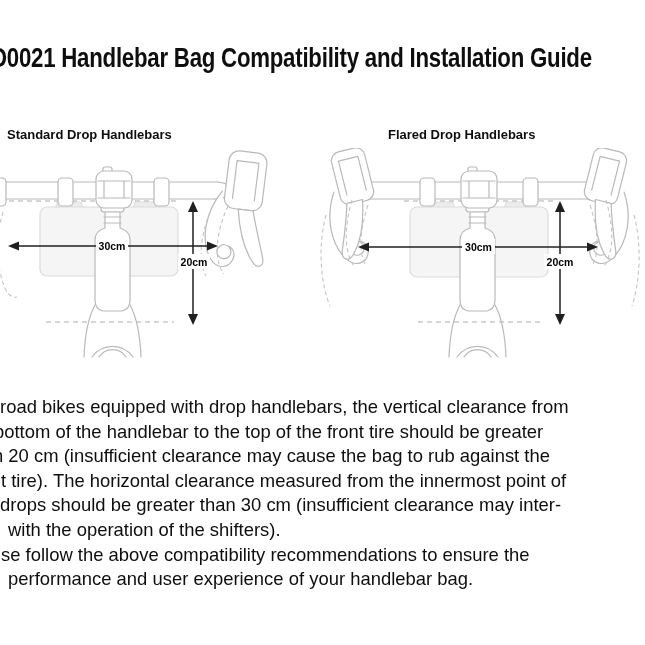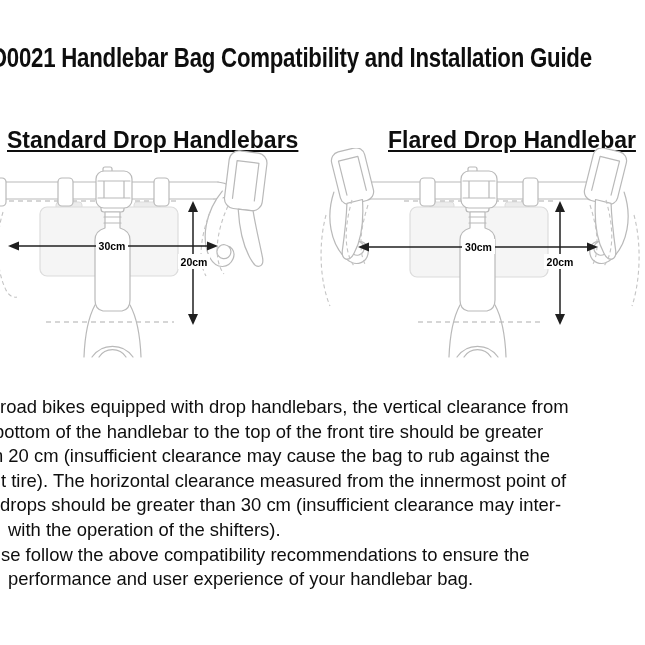--- a/index.html
+++ b/index.html
@@ -7,21 +7,21 @@
     width:645px;height:645px;overflow:hidden;position:relative;
     background:#ffffff;color:#0e0e0e;
     font-family:"Liberation Sans","DejaVu Sans",sans-serif;
   }
   .title{
     position:absolute;top:41px;left:-9px;
     font-size:28.5px;font-weight:700;white-space:nowrap;letter-spacing:-0.3px;
     transform:scaleX(0.78);transform-origin:0 50%;
   }
   .seclabel{
-    position:absolute;top:127px;font-size:23px;font-weight:700;white-space:nowrap;text-decoration:underline;
+    position:absolute;top:127px;font-size:13px;font-weight:700;white-space:nowrap;
   }
   #lbl-left{left:7px;}
   #lbl-right{left:388px;}
   svg.diag{position:absolute;top:148px;}
   #svg-left{left:0;}
   #svg-right{left:320px;}
   .bodytext{position:absolute;top:395px;left:0;width:760px;}
   .bl{
     font-size:19px;line-height:24.6px;white-space:nowrap;font-weight:500;
     transform:scaleX(0.97);transform-origin:0 0;
@@ -45,21 +45,21 @@
   .mlabel{font-size:10.5px;font-weight:700;fill:#000000;text-anchor:middle;}
   .bag{fill:#f5f5f5;stroke:#dcdcdc;stroke-width:1.2;}
   .tab{fill:#ececec;stroke:#dddddd;stroke-width:1;}
 </style>
 </head>
 <body>
 
 <div class="title">D0021 Handlebar Bag Compatibility and Installation Guide</div>
 
 <div class="seclabel" id="lbl-left">Standard Drop Handlebars</div>
-<div class="seclabel" id="lbl-right">Flared Drop Handlebar</div>
+<div class="seclabel" id="lbl-right">Flared Drop Handlebars</div>
 
 <svg id="svg-left" class="diag" width="332" height="232" viewBox="0 148 332 232">
 
   <g>
     <rect class="tab" x="56" y="202" width="26" height="9" rx="3"></rect>
     <rect class="tab" x="134" y="202" width="26" height="9" rx="3"></rect>
     <rect class="bag" x="40" y="207" width="138" height="69" rx="7"></rect>
   </g>
 
   <path class="dsh" d="M0,201 H178"></path>

